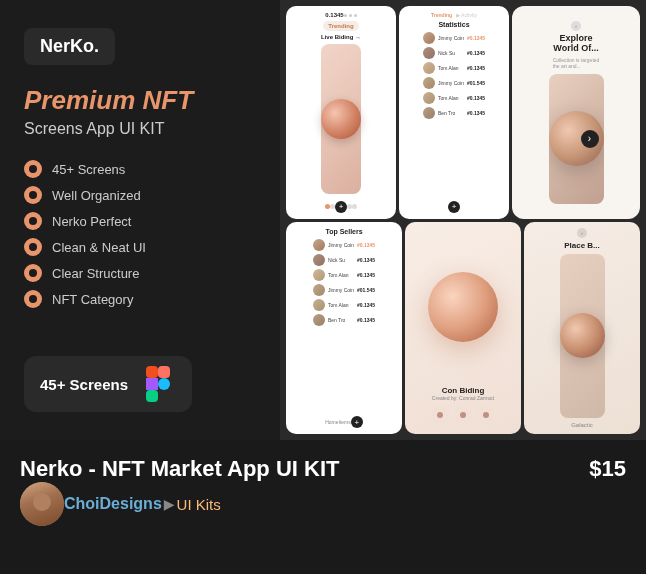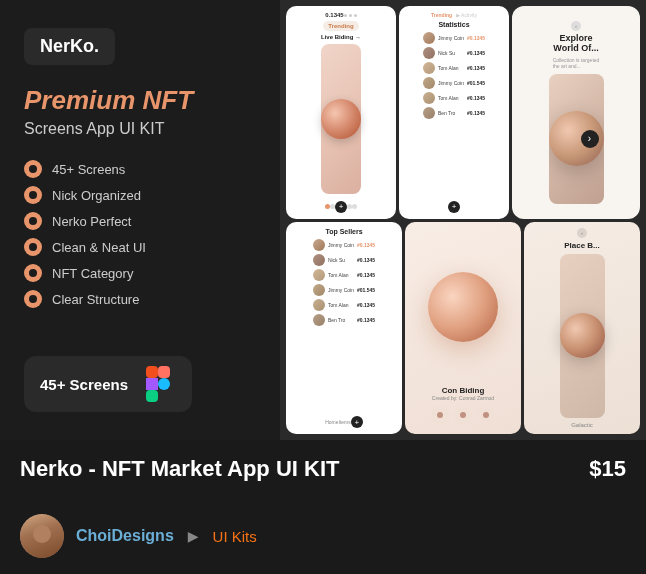--- a/index.html
+++ b/index.html
@@ -162,21 +162,21 @@
       justify-content: center;
     }
 
     
     .bottom-bar {
       height: 134px;
       background: #1a1a1a;
       padding: 16px 20px;
       display: flex;
       flex-direction: column;
-      justify-content: space-between;
+      justify-content: flex-start;
     }
 
     .product-title-row {
       display: flex;
       justify-content: space-between;
       align-items: center;
     }
 
     .product-title {
       font-size: 22px;
@@ -186,21 +186,20 @@
 
     .product-price {
       font-size: 22px;
       font-weight: 700;
       color: #fff;
     }
 
     .author-row {
       display: flex;
       align-items: center;
-      gap: 12px;
     }
 
     .author-avatar {
       width: 44px;
       height: 44px;
       border-radius: 50%;
       background: linear-gradient(135deg, #c8a080, #8b5e3c);
       overflow: hidden;
       display: flex;
       align-items: center;
@@ -237,21 +236,21 @@
     }
 
     .author-separator {
       color: #888;
       font-size: 14px;
       margin: 0 2px;
     }
 
     .author-category {
       font-size: 15px;
-      color: #f97316;
+      color: #fdba74;
     }
   </style>
 </head>
 <body>
 
 <div class="card">
 
   <div class="preview-area">
 
     <div class="left-panel">
@@ -266,37 +265,37 @@
 
       <div class="subtitle">Screens App UI KIT</div>
 
       <div class="features-list">
         <div class="feature-item">
           <div class="feature-icon"></div>
           <span>45+ Screens</span>
         </div>
         <div class="feature-item">
           <div class="feature-icon"></div>
-          <span>Nick Organized</span>
+          <span>Well Organized</span>
         </div>
         <div class="feature-item">
           <div class="feature-icon"></div>
           <span>Nerko Perfect</span>
         </div>
         <div class="feature-item">
           <div class="feature-icon"></div>
           <span>Clean &amp; Neat UI</span>
         </div>
         <div class="feature-item">
           <div class="feature-icon"></div>
+          <span>Clear Structure</span>
+        </div>
+        <div class="feature-item">
+          <div class="feature-icon"></div>
           <span>NFT Category</span>
-        </div>
-        <div class="feature-item">
-          <div class="feature-icon"></div>
-          <span>Clear Structure</span>
         </div>
       </div>
 
       <div class="screens-btn">
         <span class="screens-btn-label">45+ Screens</span>
         <div class="figma-icon">
           <svg width="24" height="36" viewBox="0 0 24 36">
             <rect x="0" y="0" width="12" height="12" rx="4" ry="4" fill="#f24e1e"></rect>
             <rect x="12" y="0" width="12" height="12" rx="4" ry="4" fill="#ff7262"></rect>
             <rect x="0" y="12" width="12" height="12" rx="0" fill="#a259ff"></rect>

